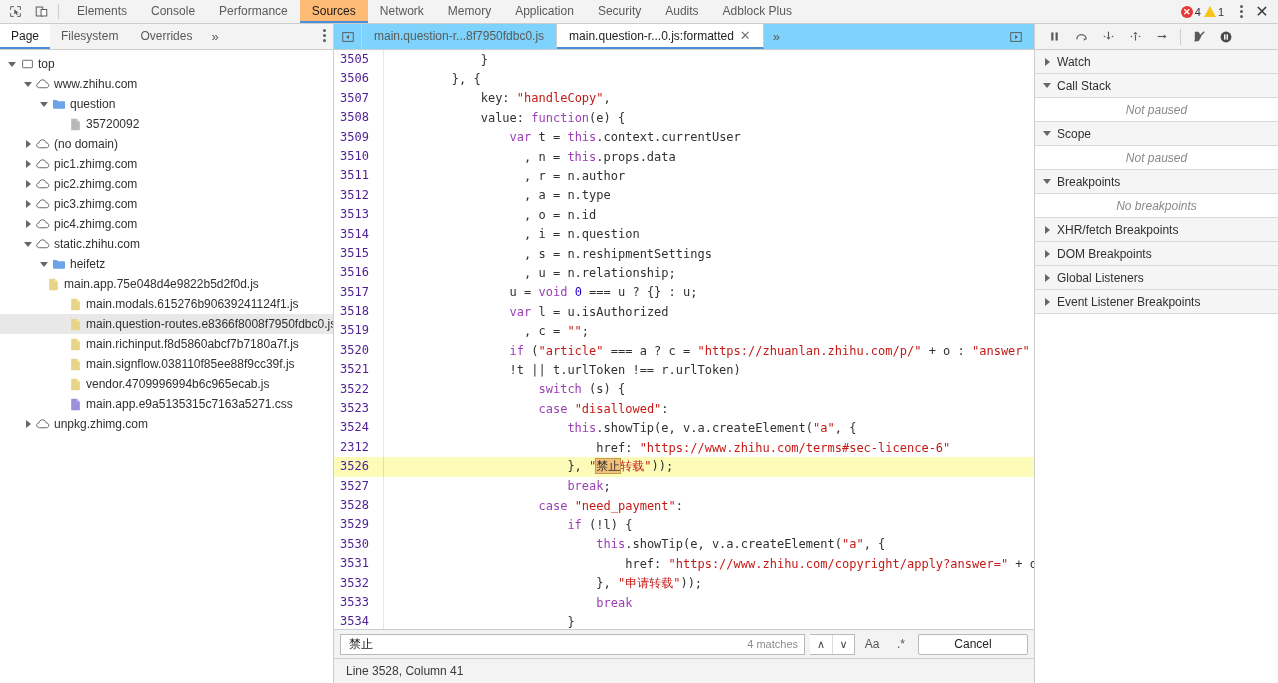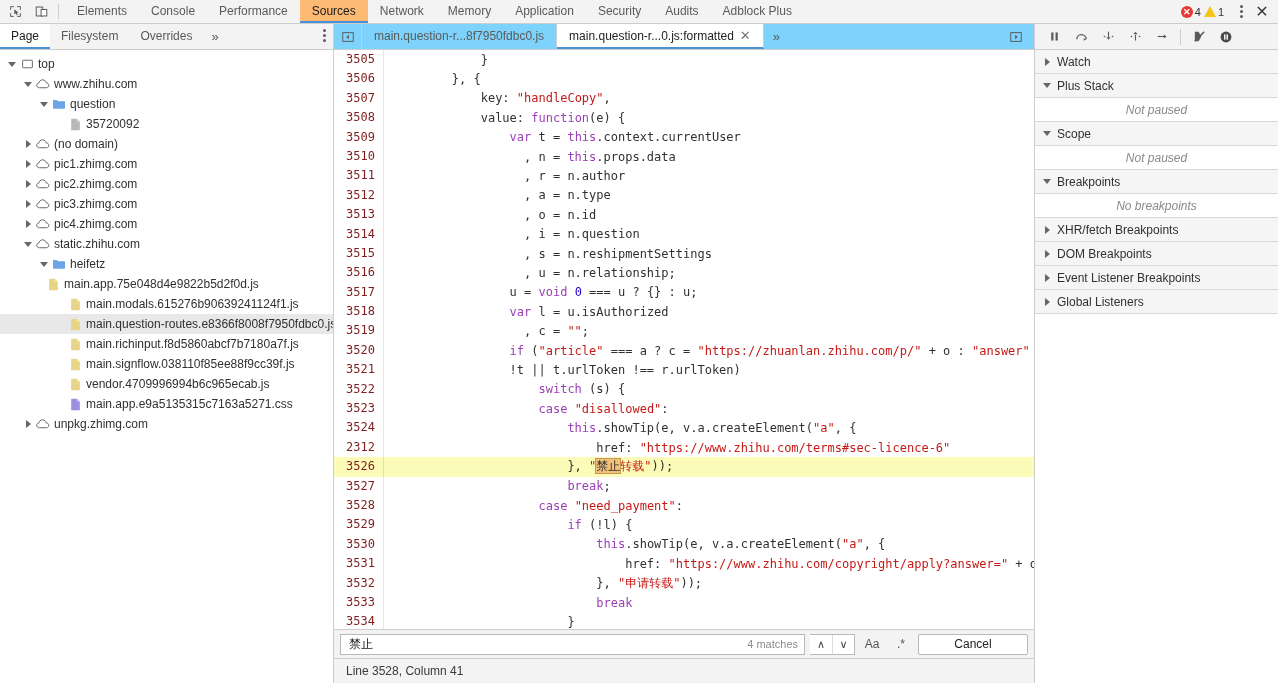--- a/index.html
+++ b/index.html
@@ -97,22 +97,22 @@
   .etab .x { font-size: 13px; color: #777; }
   .etab-more { padding: 0 9px; display: flex; align-items: center; color: #5a5a5a; font-size: 13px; cursor: pointer; }
   .etab-right { margin-left: auto; display: flex; align-items: center; padding-right: 4px; }
 
   .code-area { flex: 1; position: relative; overflow: hidden; background: #fff;
     font-family: "DejaVu Sans Mono", "Liberation Mono", monospace; font-size: 12px; }
   .code-scroll { height: 100%; overflow: hidden; }
   .cline { display: flex; height: 19.4px; align-items: center; white-space: pre; }
   .cline.hl { background: #fcfbb8; }
   .gutter {
-    width: 50px; min-width: 50px; text-align: right; padding-right: 8px;
-    color: #7f1d1d; background: #fff; border-right: 1px solid #e6e6e6;
+    width: 50px; min-width: 50px; text-align: center; padding-right: 8px;
+    color: #4c1d95; background: #fff; border-right: 1px solid #e6e6e6;
     height: 19.4px; line-height: 19.4px; user-select: none;
   }
   .cline.hl .gutter { background: #fcfbb8; border-right-color: #e8e28a; }
   .ctext { padding-left: 10px; overflow: hidden; color: #303030; }
 
   
   .t-str { color: #c41a16; }
   .t-kw  { color: #9a3fb5; }
   .t-num { color: #1c00cf; }
   .t-plain { color: #303030; }
@@ -587,21 +587,21 @@
           <div class="dbg-section-hdr">
             <span class="twisty">
               <span class="tri-r"></span>
             </span>
             <span>Watch</span>
           </div>
           <div class="dbg-section-hdr">
             <span class="twisty">
               <span class="tri-d"></span>
             </span>
-            <span>Plus Stack</span>
+            <span>Call Stack</span>
           </div>
           <div class="dbg-empty">Not paused</div>
           <div class="dbg-section-hdr">
             <span class="twisty">
               <span class="tri-d"></span>
             </span>
             <span>Scope</span>
           </div>
           <div class="dbg-empty">Not paused</div>
           <div class="dbg-section-hdr">
@@ -620,25 +620,25 @@
           <div class="dbg-section-hdr">
             <span class="twisty">
               <span class="tri-r"></span>
             </span>
             <span>DOM Breakpoints</span>
           </div>
           <div class="dbg-section-hdr">
             <span class="twisty">
               <span class="tri-r"></span>
             </span>
+            <span>Global Listeners</span>
+          </div>
+          <div class="dbg-section-hdr">
+            <span class="twisty">
+              <span class="tri-r"></span>
+            </span>
             <span>Event Listener Breakpoints</span>
-          </div>
-          <div class="dbg-section-hdr">
-            <span class="twisty">
-              <span class="tri-r"></span>
-            </span>
-            <span>Global Listeners</span>
           </div>
         </div>
     </div>
 
   </div>
 </div>
 
 </body></html>

